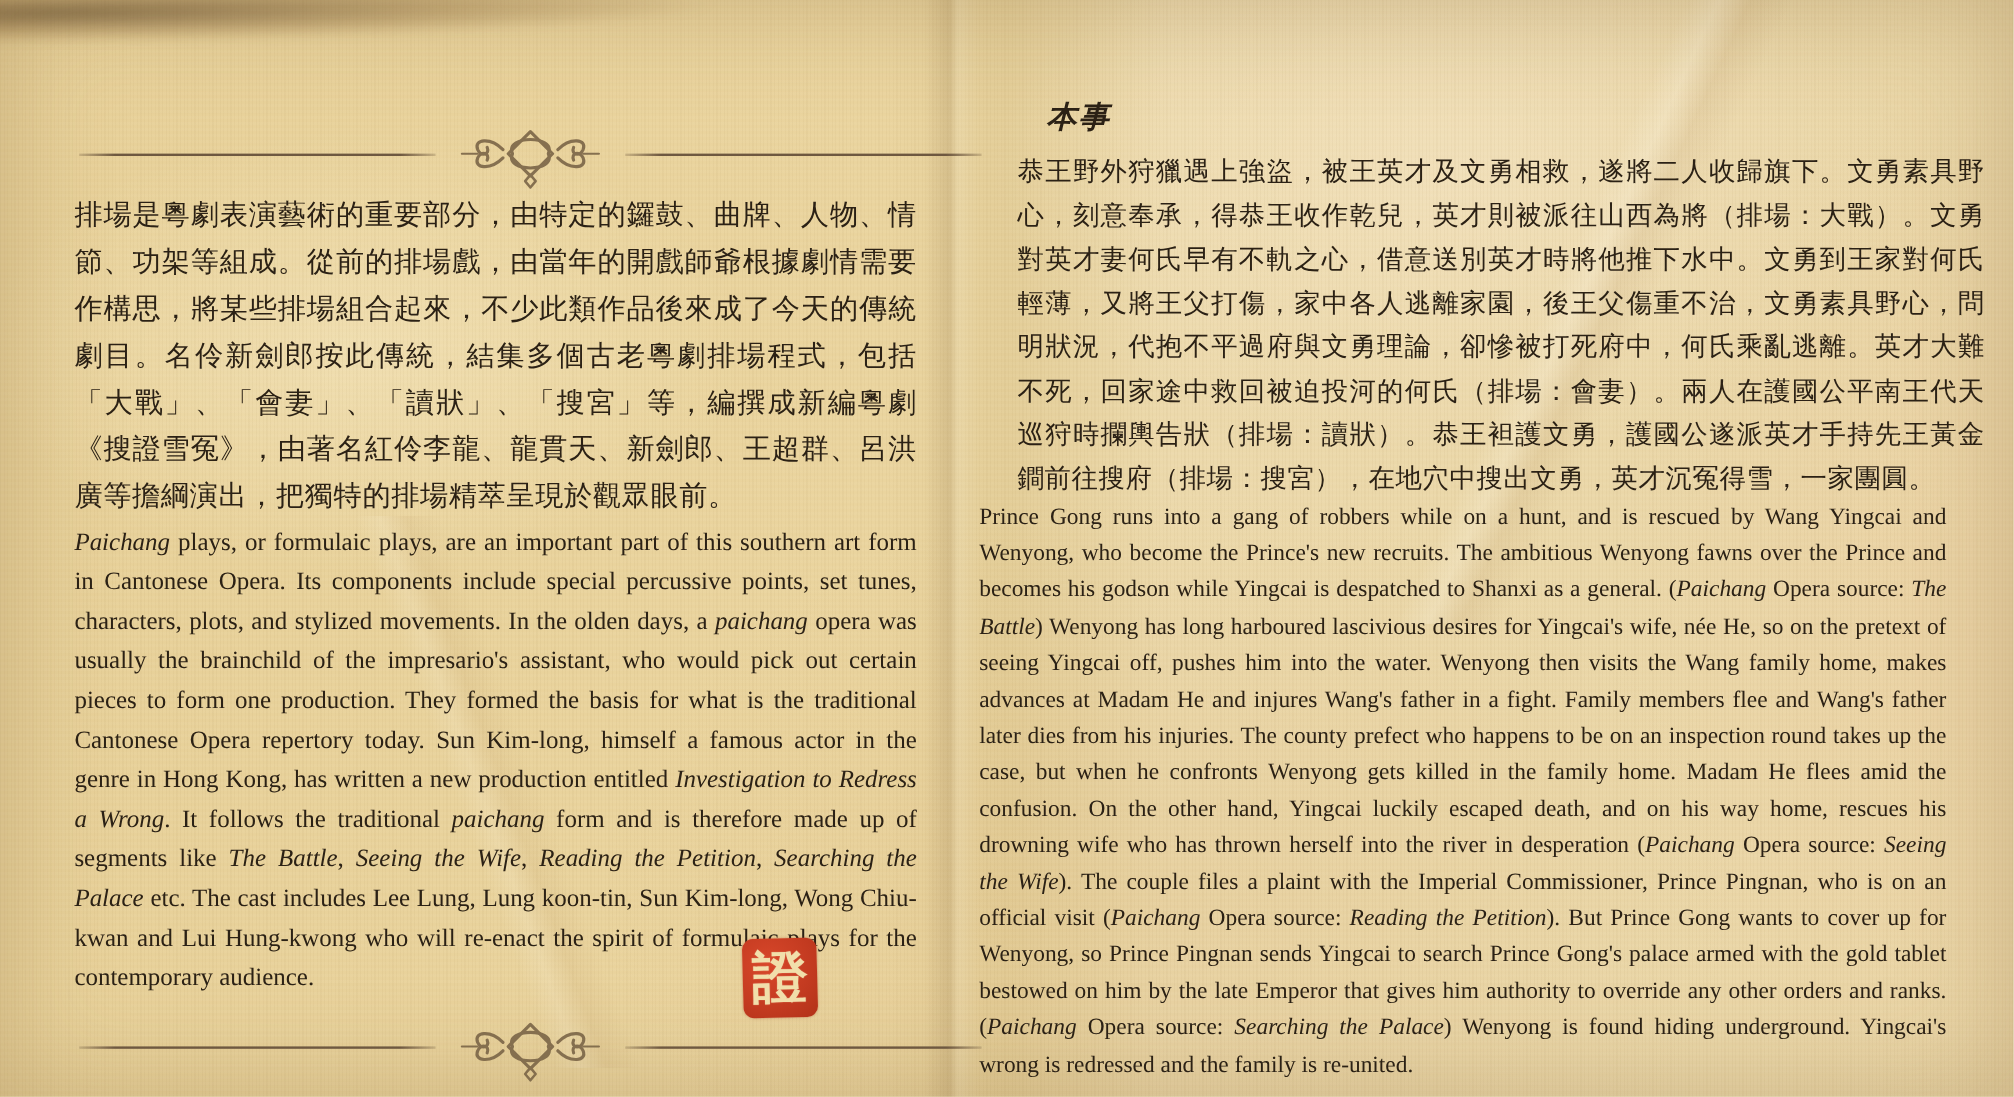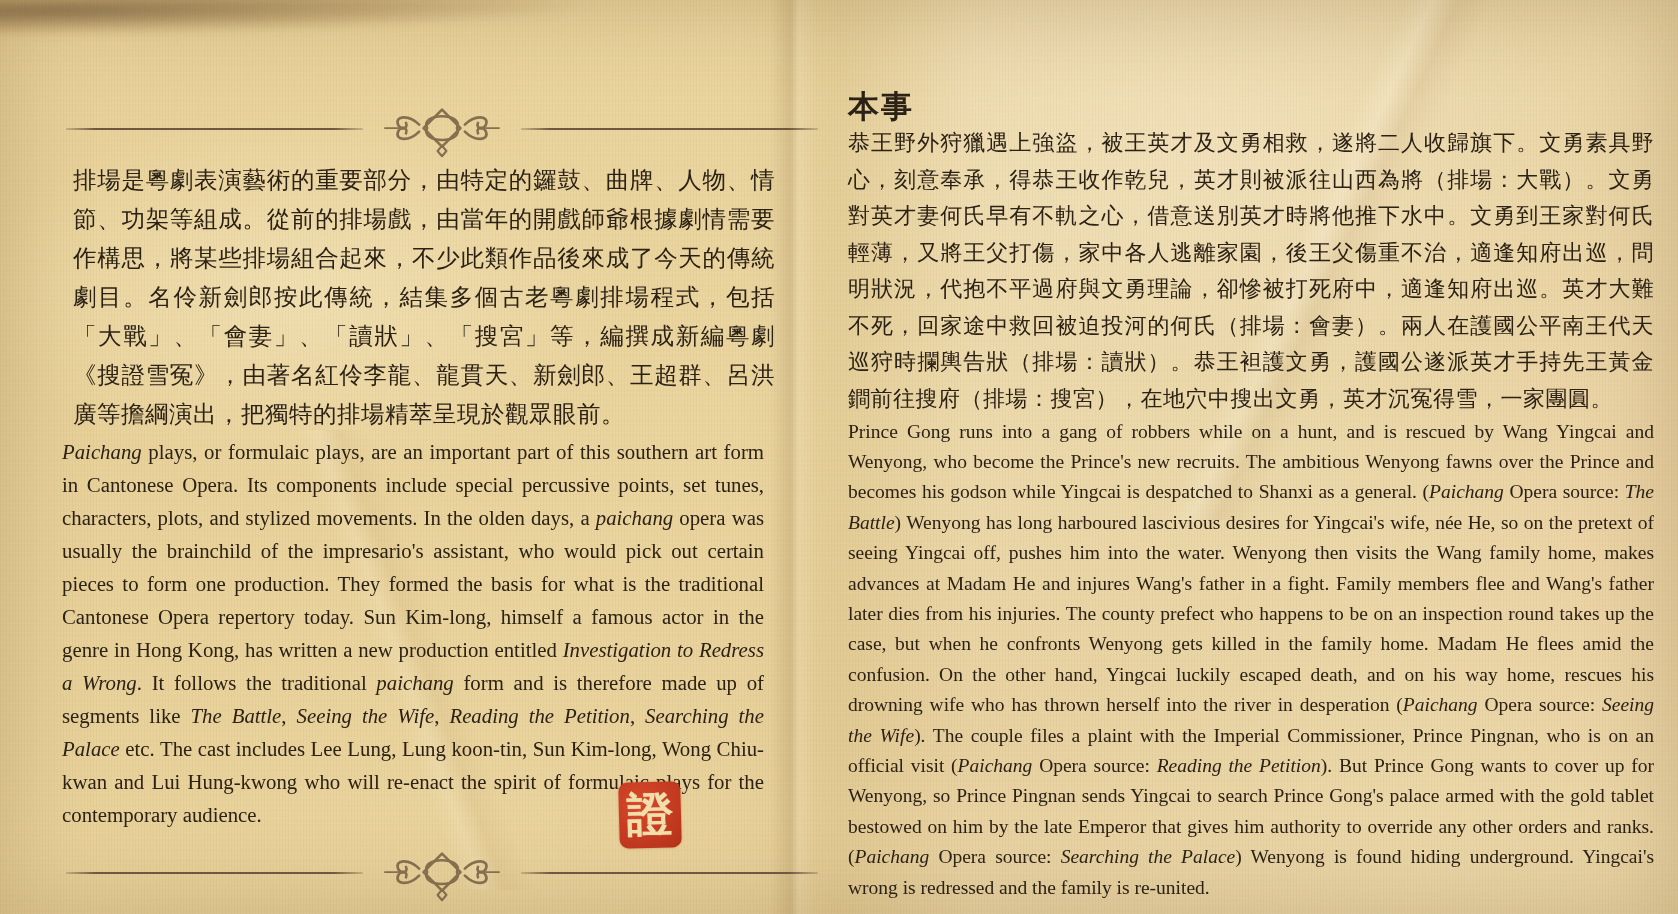--- a/index.html
+++ b/index.html
@@ -55,21 +55,21 @@
   .divider-top { top: 100px; }
   .divider-bottom { top: 844px; }
   .divider .rule {
     flex: 1; height: 2px;
     background: linear-gradient(90deg, rgba(110,88,60,.25), var(--rule, #6e5840) 10%, var(--rule, #6e5840) 90%, rgba(110,88,60,.25));
   }
   .divider svg { width: 170px; height: 58px; flex: 0 0 auto; margin: 0 -6px; }
 
   
   .zh-intro {
-    position: absolute; left: 73px; top: 137px; width: 702px;
+    position: absolute; left: 62px; top: 137px; width: 702px;
     font-size: 23.5px; line-height: 39px; letter-spacing: 0.5px;
     text-align: justify;
   }
   .en-intro {
     position: absolute; left: 62px; top: 414px; width: 702px;
     font-size: 20.8px; line-height: 33px;
     text-align: justify;
   }
   .seal {
     position: absolute; left: 619px; top: 782px; width: 62px; height: 66px;
@@ -78,30 +78,30 @@
     transform: rotate(-1.5deg);
     display: flex; align-items: center; justify-content: center;
     color: var(--seal-text, #f1dfab);
     font-size: 46px; font-weight: bold; line-height: 1;
     box-shadow: 0 0 2px rgba(170,50,25,.5);
     text-shadow: 0 0 1px rgba(255,240,200,.6);
   }
 
   
   .synopsis-heading {
-    position: absolute; left: 848px; top: 60px;
-    font-size: 31px; font-weight: bold; letter-spacing: 2px;
+    position: absolute; left: 872px; top: 60px;
+    font-size: 25px; font-weight: bold; letter-spacing: 2px; font-style: italic;
   }
   .zh-synopsis {
     position: absolute; left: 848px; top: 103px; width: 806px;
     font-size: 22px; line-height: 36.5px; letter-spacing: 0.5px;
     text-align: justify;
   }
   .en-synopsis {
-    position: absolute; left: 848px; top: 397px; width: 806px;
+    position: absolute; left: 816px; top: 397px; width: 806px;
     font-size: 19.5px; line-height: 30.4px;
     text-align: justify;
   }
   i { }
 </style>
 </head>
 <body>
 
 <div class="grain"></div>
 <div class="top-streak"></div>
@@ -146,14 +146,14 @@
       <path d="M121 28 C133 16, 149 18, 145 28 C142 35, 133 33, 136 26"></path>
       <path d="M121 36 C133 48, 149 46, 145 36 C142 29, 133 31, 136 38"></path>
       <path d="M30 32 L45 32 M145 32 L160 32" stroke-width="2"></path>
       <path d="M95 52 l5 6 l-5 6 l-5 -6 Z" stroke-width="2.4"></path>
     </g>
   </svg>
   <div class="rule"></div>
 </div>
 
 <h2 class="synopsis-heading">本事</h2>
-<p class="zh-synopsis">恭王野外狩獵遇上強盜，被王英才及文勇相救，遂將二人收歸旗下。文勇素具野心，刻意奉承，得恭王收作乾兒，英才則被派往山西為將（排場：大戰）。文勇對英才妻何氏早有不軌之心，借意送別英才時將他推下水中。文勇到王家對何氏輕薄，又將王父打傷，家中各人逃離家園，後王父傷重不治，適逢知府出巡，問明狀況，代抱不平過府與文勇理論，卻慘被打死府中，適逢知府出巡。英才大難不死，回家途中救回被迫投河的何氏（排場：會妻）。兩人在護國公平南王代天巡狩時攔輿告狀（排場：讀狀）。恭王袒護文勇，護國公遂派英才手持先王黃金鐧前往搜府（排場：搜宮），在地穴中搜出文勇，英才沉冤得雪，一家團圓。</p>
+<p class="zh-synopsis">恭王野外狩獵遇上強盜，被王英才及文勇相救，遂將二人收歸旗下。文勇素具野心，刻意奉承，得恭王收作乾兒，英才則被派往山西為將（排場：大戰）。文勇對英才妻何氏早有不軌之心，借意送別英才時將他推下水中。文勇到王家對何氏輕薄，又將王父打傷，家中各人逃離家園，後王父傷重不治，文勇素具野心，問明狀況，代抱不平過府與文勇理論，卻慘被打死府中，何氏乘亂逃離。英才大難不死，回家途中救回被迫投河的何氏（排場：會妻）。兩人在護國公平南王代天巡狩時攔輿告狀（排場：讀狀）。恭王袒護文勇，護國公遂派英才手持先王黃金鐧前往搜府（排場：搜宮），在地穴中搜出文勇，英才沉冤得雪，一家團圓。</p>
 <p class="en-synopsis"><span>Prince Gong runs into a gang of robbers while on a hunt, and is rescued by Wang Yingcai and Wenyong, who become the Prince's new recruits. The ambitious Wenyong fawns over the Prince and becomes his godson while Yingcai is despatched to Shanxi as a general. (</span><i>Paichang</i><span> Opera source: </span><i>The Battle</i><span>) Wenyong has long harboured lascivious desires for Yingcai's wife, née He, so on the pretext of seeing Yingcai off, pushes him into the water. Wenyong then visits the Wang family home, makes advances at Madam He and injures Wang's father in a fight. Family members flee and Wang's father later dies from his injuries. The county prefect who happens to be on an inspection round takes up the case, but when he confronts Wenyong gets killed in the family home. Madam He flees amid the confusion. On the other hand, Yingcai luckily escaped death, and on his way home, rescues his drowning wife who has thrown herself into the river in desperation (</span><i>Paichang</i><span> Opera source: </span><i>Seeing the Wife</i><span>). The couple files a plaint with the Imperial Commissioner, Prince Pingnan, who is on an official visit (</span><i>Paichang</i><span> Opera source: </span><i>Reading the Petition</i><span>). But Prince Gong wants to cover up for Wenyong, so Prince Pingnan sends Yingcai to search Prince Gong's palace armed with the gold tablet bestowed on him by the late Emperor that gives him authority to override any other orders and ranks. (</span><i>Paichang</i><span> Opera source: </span><i>Searching the Palace</i><span>) Wenyong is found hiding underground. Yingcai's wrong is redressed and the family is re-united.</span></p>
 
 </body></html>

